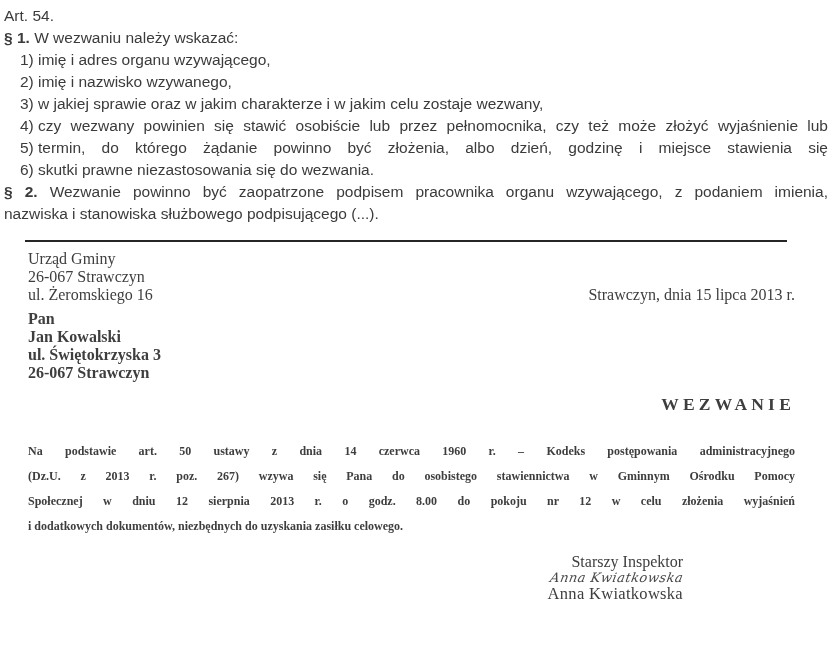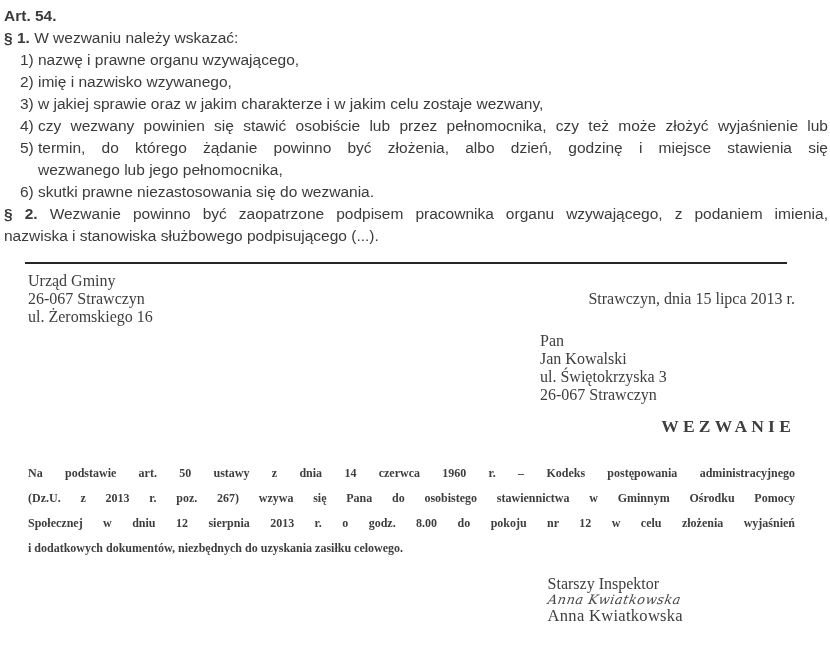--- a/index.html
+++ b/index.html
@@ -12,21 +12,21 @@
 
   
   .statute {
     font-family: "Liberation Sans", sans-serif;
     font-size: 15.5px;
     line-height: 22px;
     color: #3b3b3b;
     padding: 5px 2px 0 4px;
   }
   .b { font-weight: bold; }
-  .statute-heading { font-weight: bold; }
+  .statute-heading { font-weight: normal; }
   .jfull { text-align: justify; text-align-last: justify; }
   .item { position: relative; padding-left: 34px; }
   .item .num { position: absolute; left: 16px; top: 0; }
 
   
   .scan-rule {
     height: 2px;
     background: #262626;
     margin: 15px 43px 0 25px;
   }
@@ -35,38 +35,38 @@
   .letter {
     font-family: "Liberation Serif", serif;
     color: #3e3e3e;
     padding: 8px 35px 0 28px;
     filter: blur(0.3px);
     font-size: 16px;
   }
   .letter-head {
     display: flex;
     justify-content: space-between;
-    align-items: center;
+    align-items: flex-end;
     line-height: 18px;
   }
-  .addressee { margin-left: 512px; margin-top: 6px; line-height: 18px; }
+  .addressee { margin-top: 6px; line-height: 18px; font-weight: bold; }
   .letter-title {
     text-align: right;
     font-weight: bold;
     font-size: 17.5px;
     letter-spacing: 0.24em;
     margin-top: 12px;
   }
   .letter-body { margin-top: 24px; line-height: 25px; font-size: 12px; font-weight: bold; }
   .signature {
     margin-top: 14px;
     margin-left: auto;
     margin-right: 112px;
     width: max-content;
-    text-align: left;
+    text-align: right;
   }
   .sig-position { line-height: 17px; }
   .sig-script {
     font-family: "DejaVu Serif", serif;
     font-style: italic;
     font-size: 13px;
     line-height: 15px;
     letter-spacing: 0.5px;
     color: #4a4a4a;
     transform: skewX(-10deg);
@@ -78,42 +78,41 @@
 
 <div class="page">
 
   <div class="statute">
     <div class="statute-heading">Art. 54.</div>
 
     <div class="par"><span class="b">§ 1.</span> <span>W wezwaniu należy wskazać:</span></div>
 
     <div class="item">
       <span class="num">1)</span>
-      <div>nazwę i prawne organu wzywającego,</div>
+      <div>imię i adres organu wzywającego,</div>
     </div>
 
     <div class="item">
       <span class="num">2)</span>
       <div>imię i nazwisko wzywanego,</div>
     </div>
 
     <div class="item">
       <span class="num">3)</span>
       <div>w jakiej sprawie oraz w jakim charakterze i w jakim celu zostaje wezwany,</div>
     </div>
 
     <div class="item">
       <span class="num">4)</span>
       <div class="jfull">czy wezwany powinien się stawić osobiście lub przez pełnomocnika, czy też może złożyć wyjaśnienie lub</div>
     </div>
 
     <div class="item">
       <span class="num">5)</span>
       <div class="jfull">termin, do którego żądanie powinno być złożenia, albo dzień, godzinę i miejsce stawienia się</div>
-      <div>wezwanego lub jego pełnomocnika,</div>
     </div>
 
     <div class="item">
       <span class="num">6)</span>
       <div>skutki prawne niezastosowania się do wezwania.</div>
     </div>
 
     <div class="par">
       <div class="jfull"><span class="b">§ 2.</span> <span>Wezwanie powinno być zaopatrzone podpisem pracownika organu wzywającego, z podaniem imienia,</span></div>
       <div>nazwiska i stanowiska służbowego podpisującego (...).</div>

